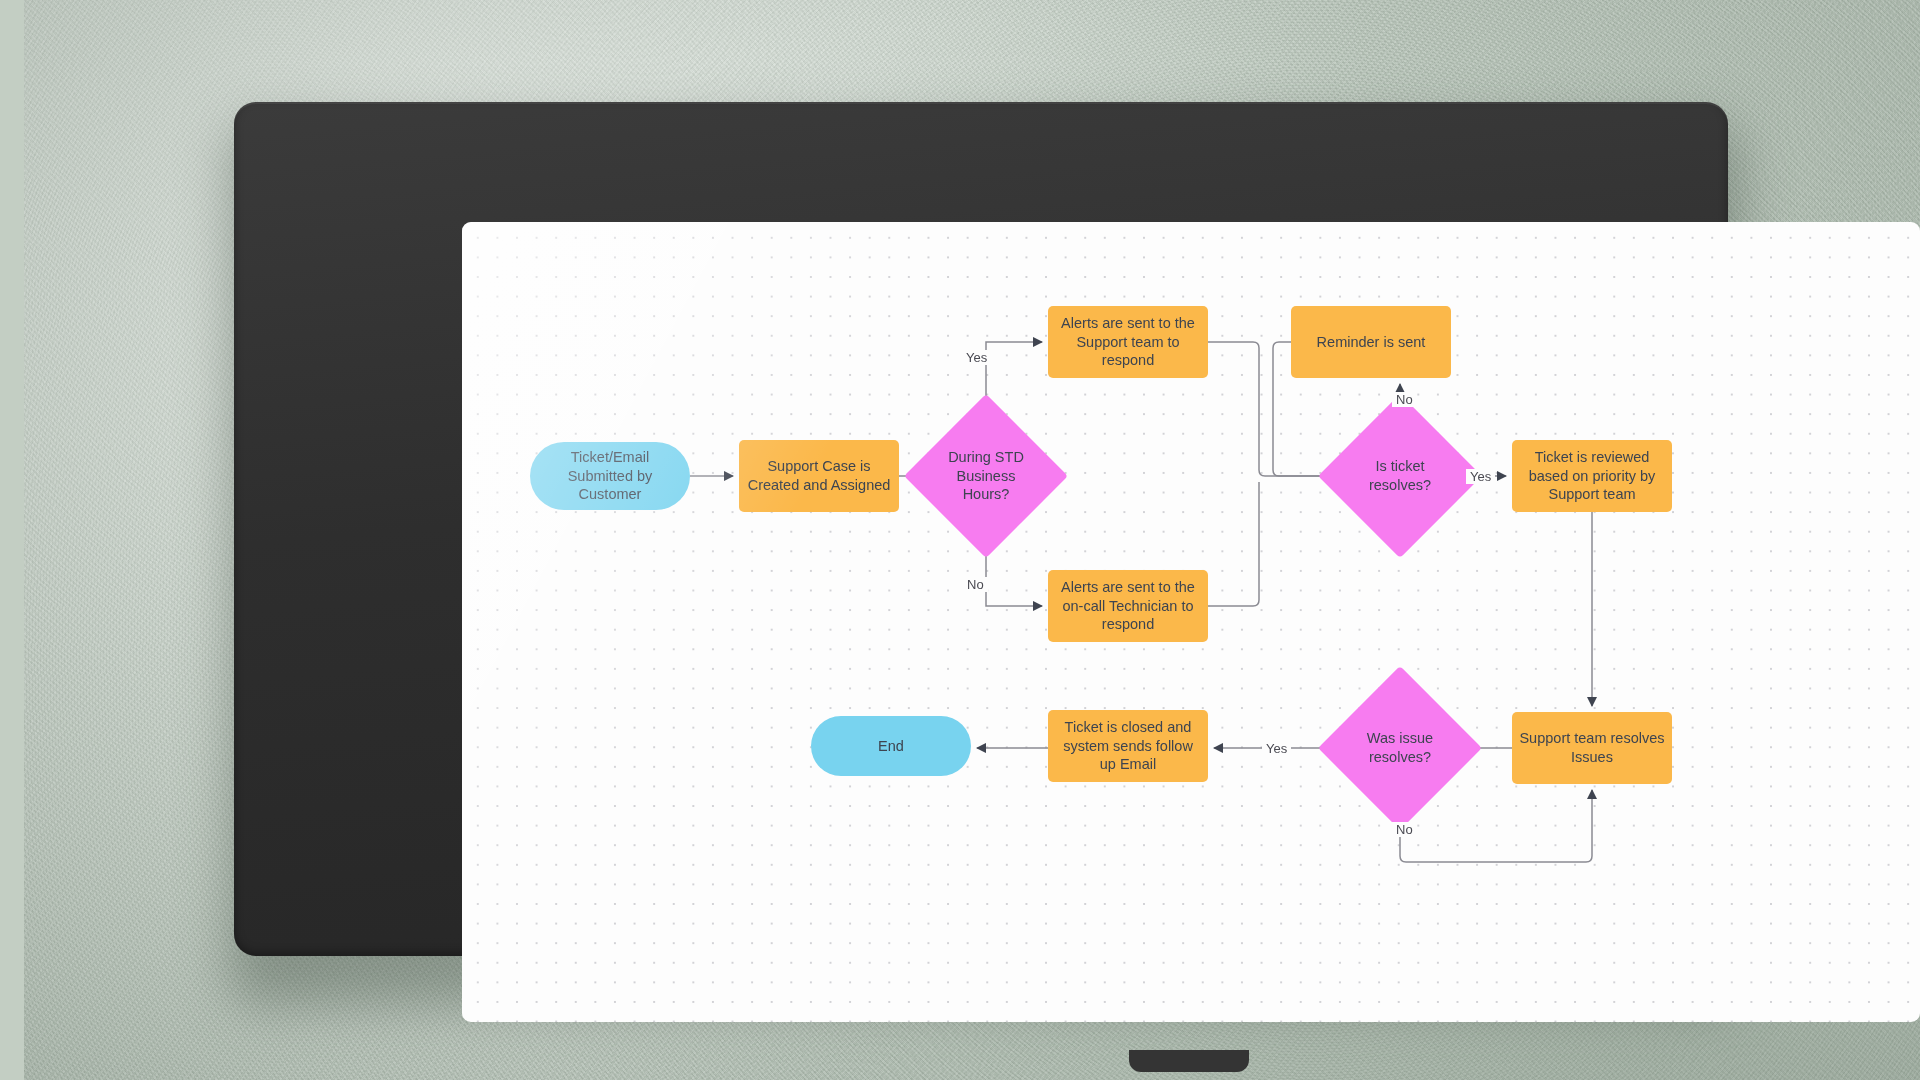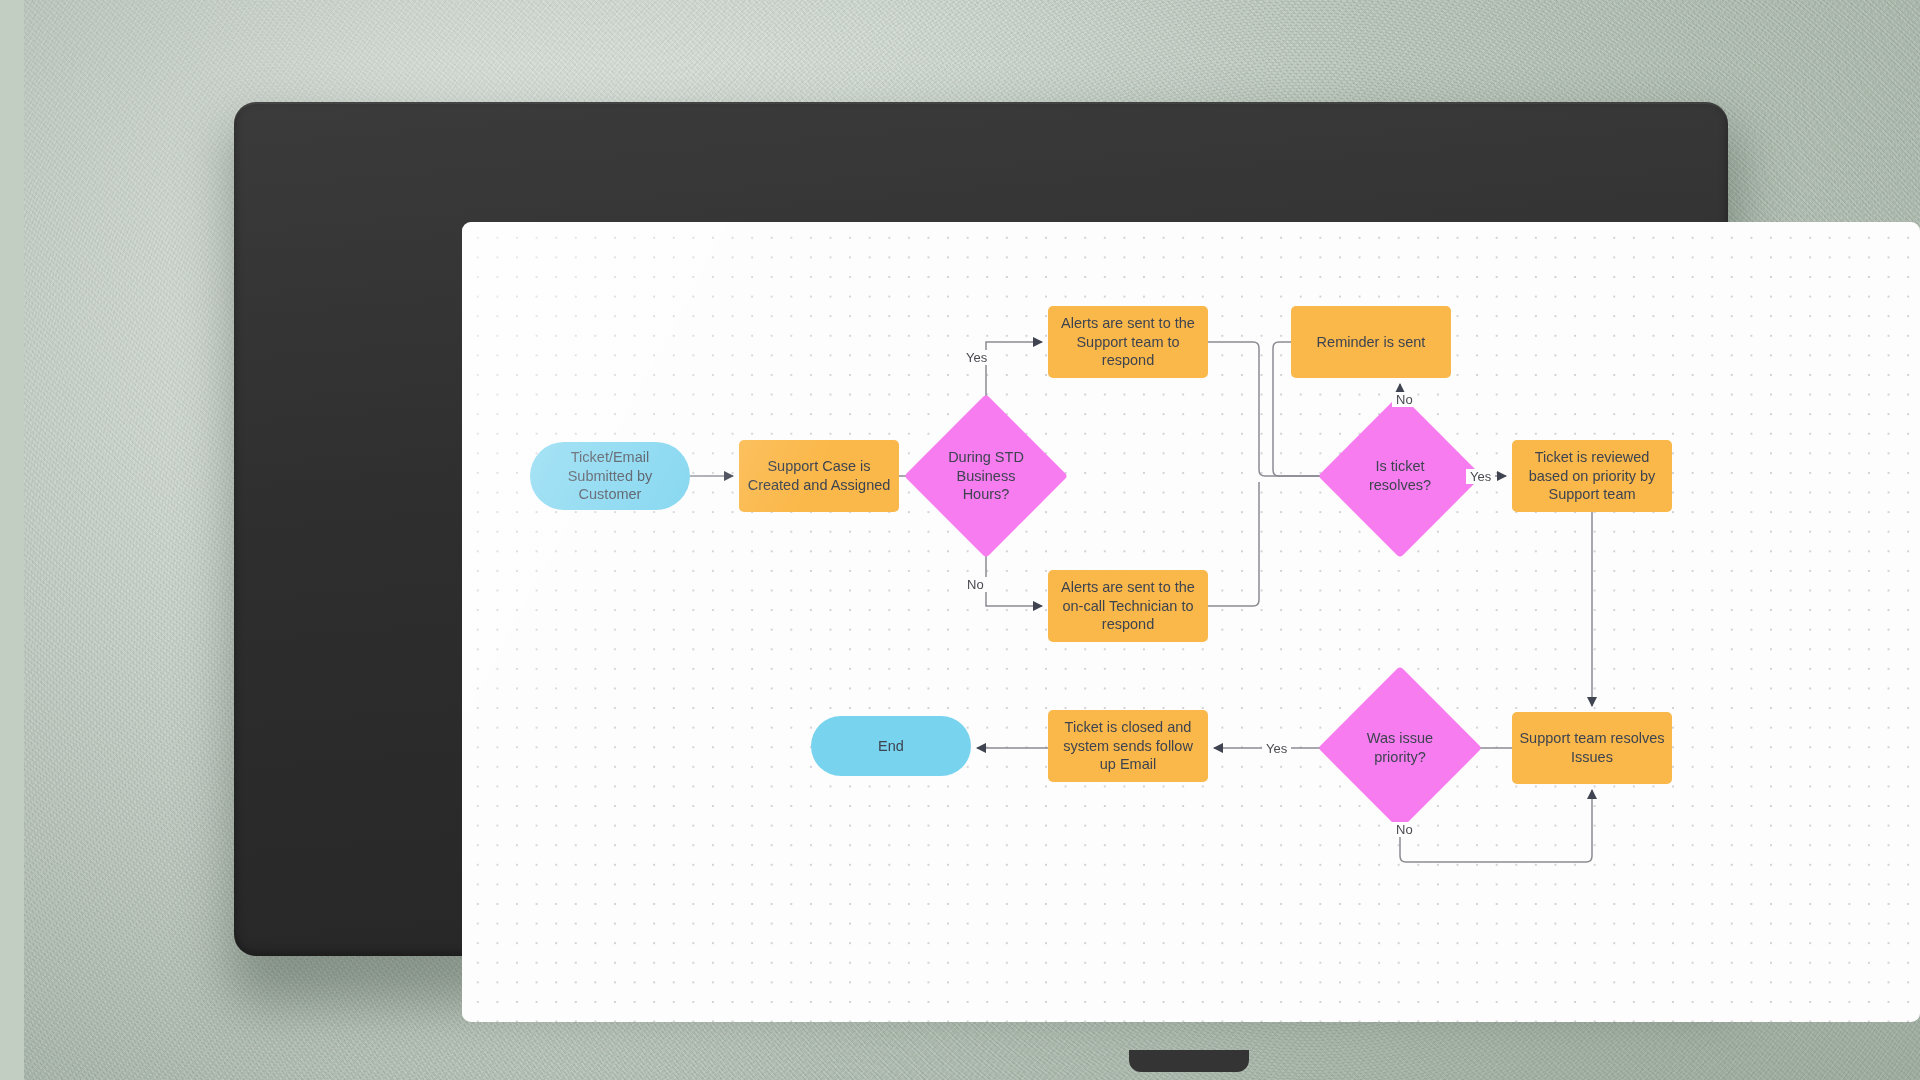--- a/index.html
+++ b/index.html
@@ -173,21 +173,21 @@
         <div class="node n-process" style="left:1050px;top:218px;width:160px;height:72px;">
           <span class="lbl">Ticket is reviewed based on priority by Support team</span>
         </div>
 
         <div class="node n-process" style="left:1050px;top:490px;width:160px;height:72px;">
           <span class="lbl">Support team resolves Issues</span>
         </div>
 
         <div class="node n-decision" style="left:880px;top:468px;width:116px;height:116px;">
           <div class="dia"></div>
-          <span class="lbl">Was issue priority?</span>
+          <span class="lbl">Was issue resolves?</span>
         </div>
 
         <div class="node n-process" style="left:586px;top:488px;width:160px;height:72px;">
           <span class="lbl">Ticket is closed and system sends follow up Email</span>
         </div>
 
         <div class="node n-terminal" style="left:349px;top:494px;width:160px;height:60px;">
           <span class="lbl">End</span>
         </div>
 

